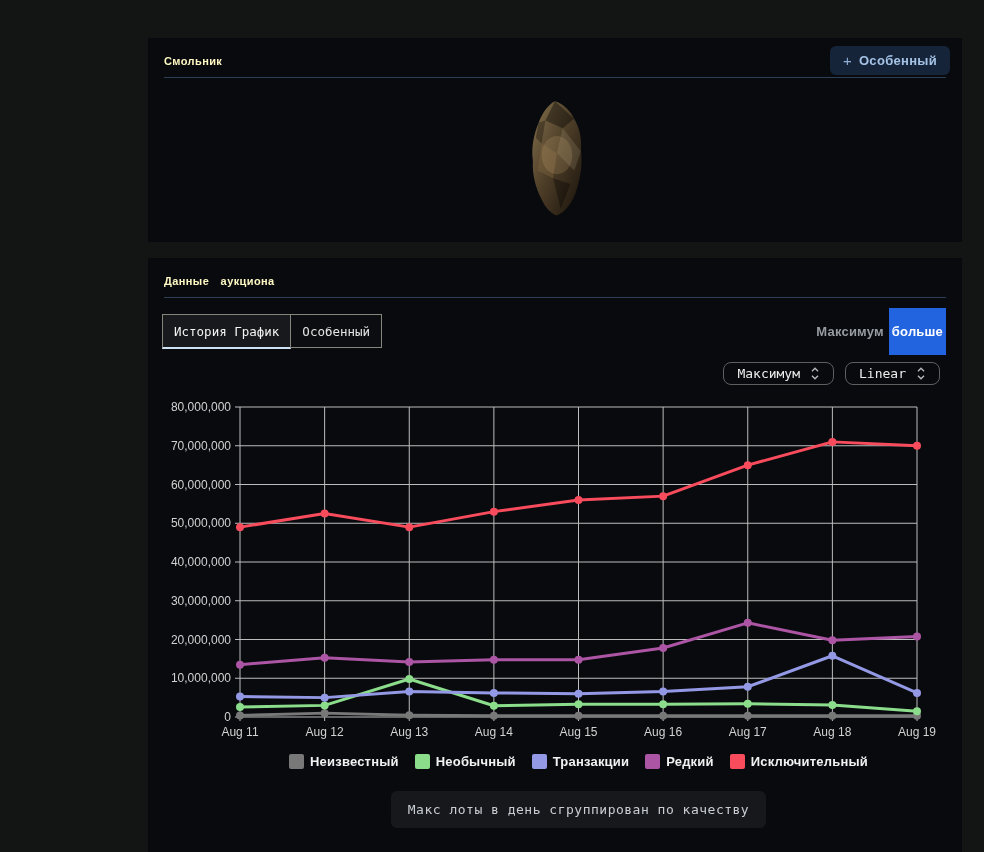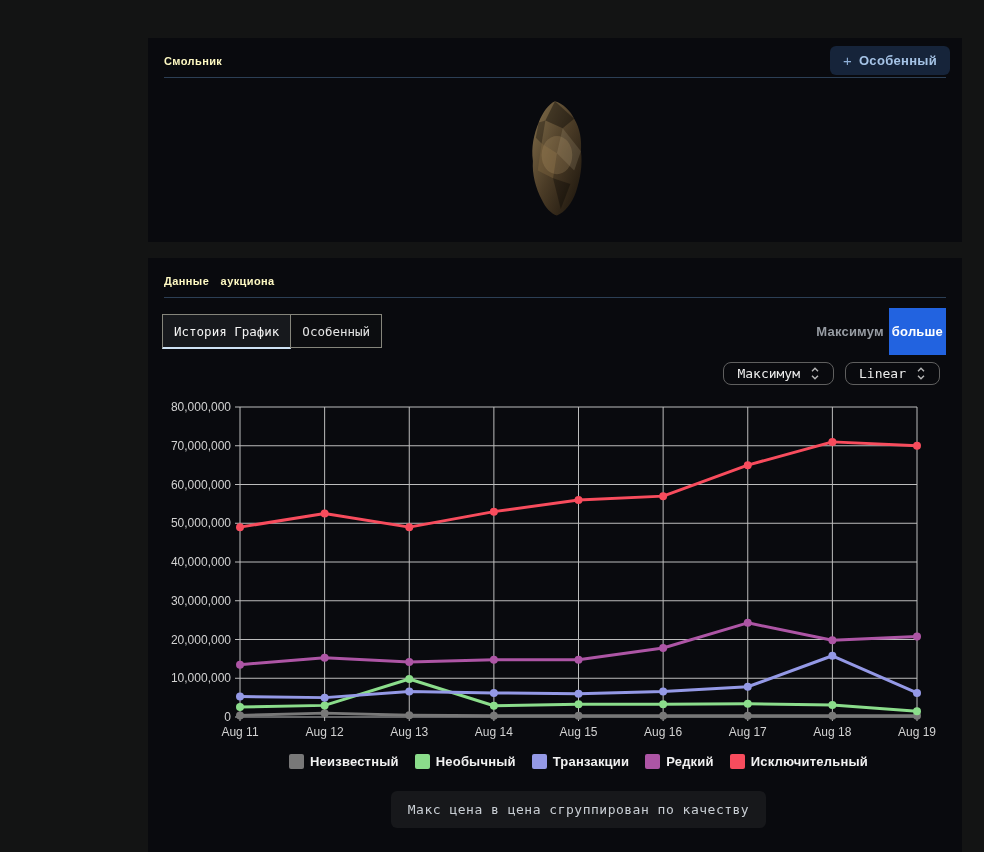--- a/index.html
+++ b/index.html
@@ -297,15 +297,15 @@
         <span class="legend-swatch" style="background: rgb(173, 85, 165);"></span>
         <span class="legend-label">Редкий</span>
       </span>
       <span class="legend-item">
         <span class="legend-swatch" style="background: rgb(248, 76, 93);"></span>
         <span class="legend-label">Исключительный</span>
       </span>
     </div>
 
   <div class="caption-wrap">
-    <div class="caption">Макс цена в цена сгруппирован по качеству</div>
+    <div class="caption">Макс лоты в день сгруппирован по качеству</div>
   </div>
 </section>
 
 </body></html>

